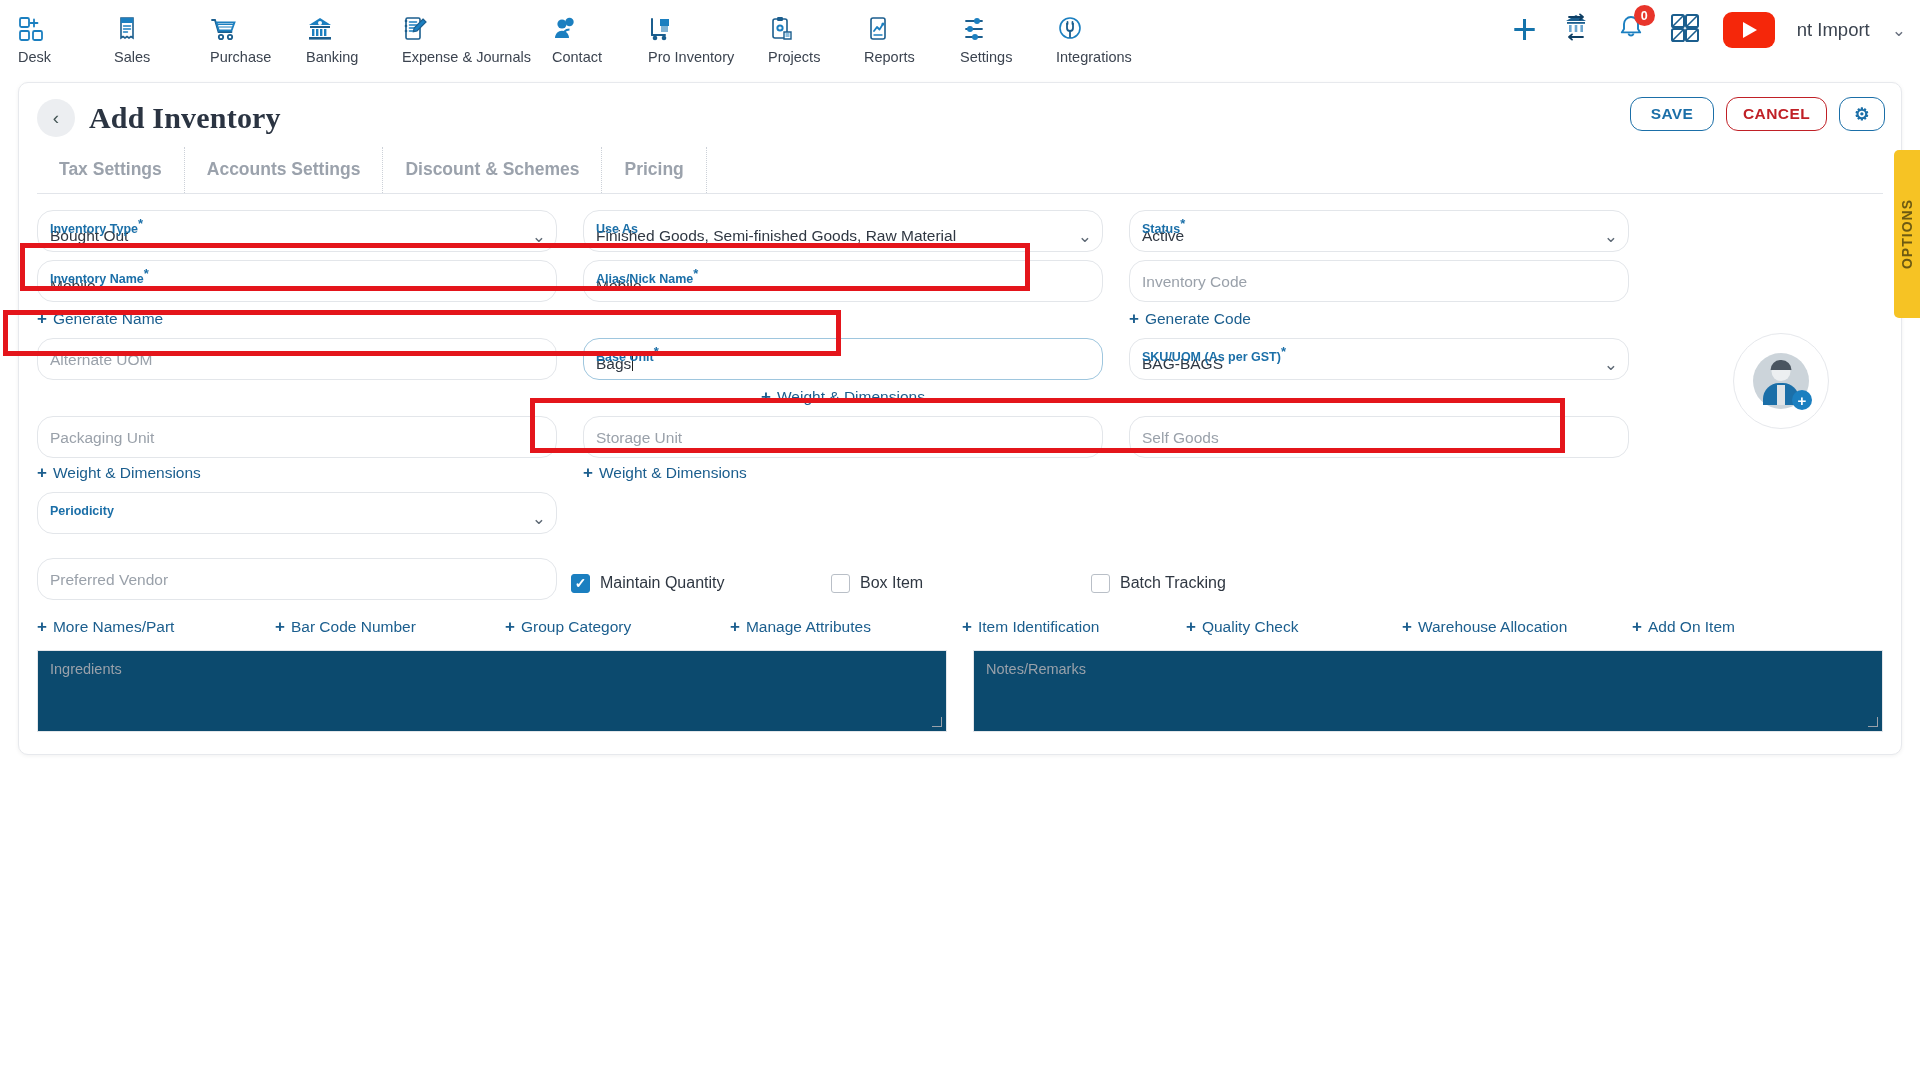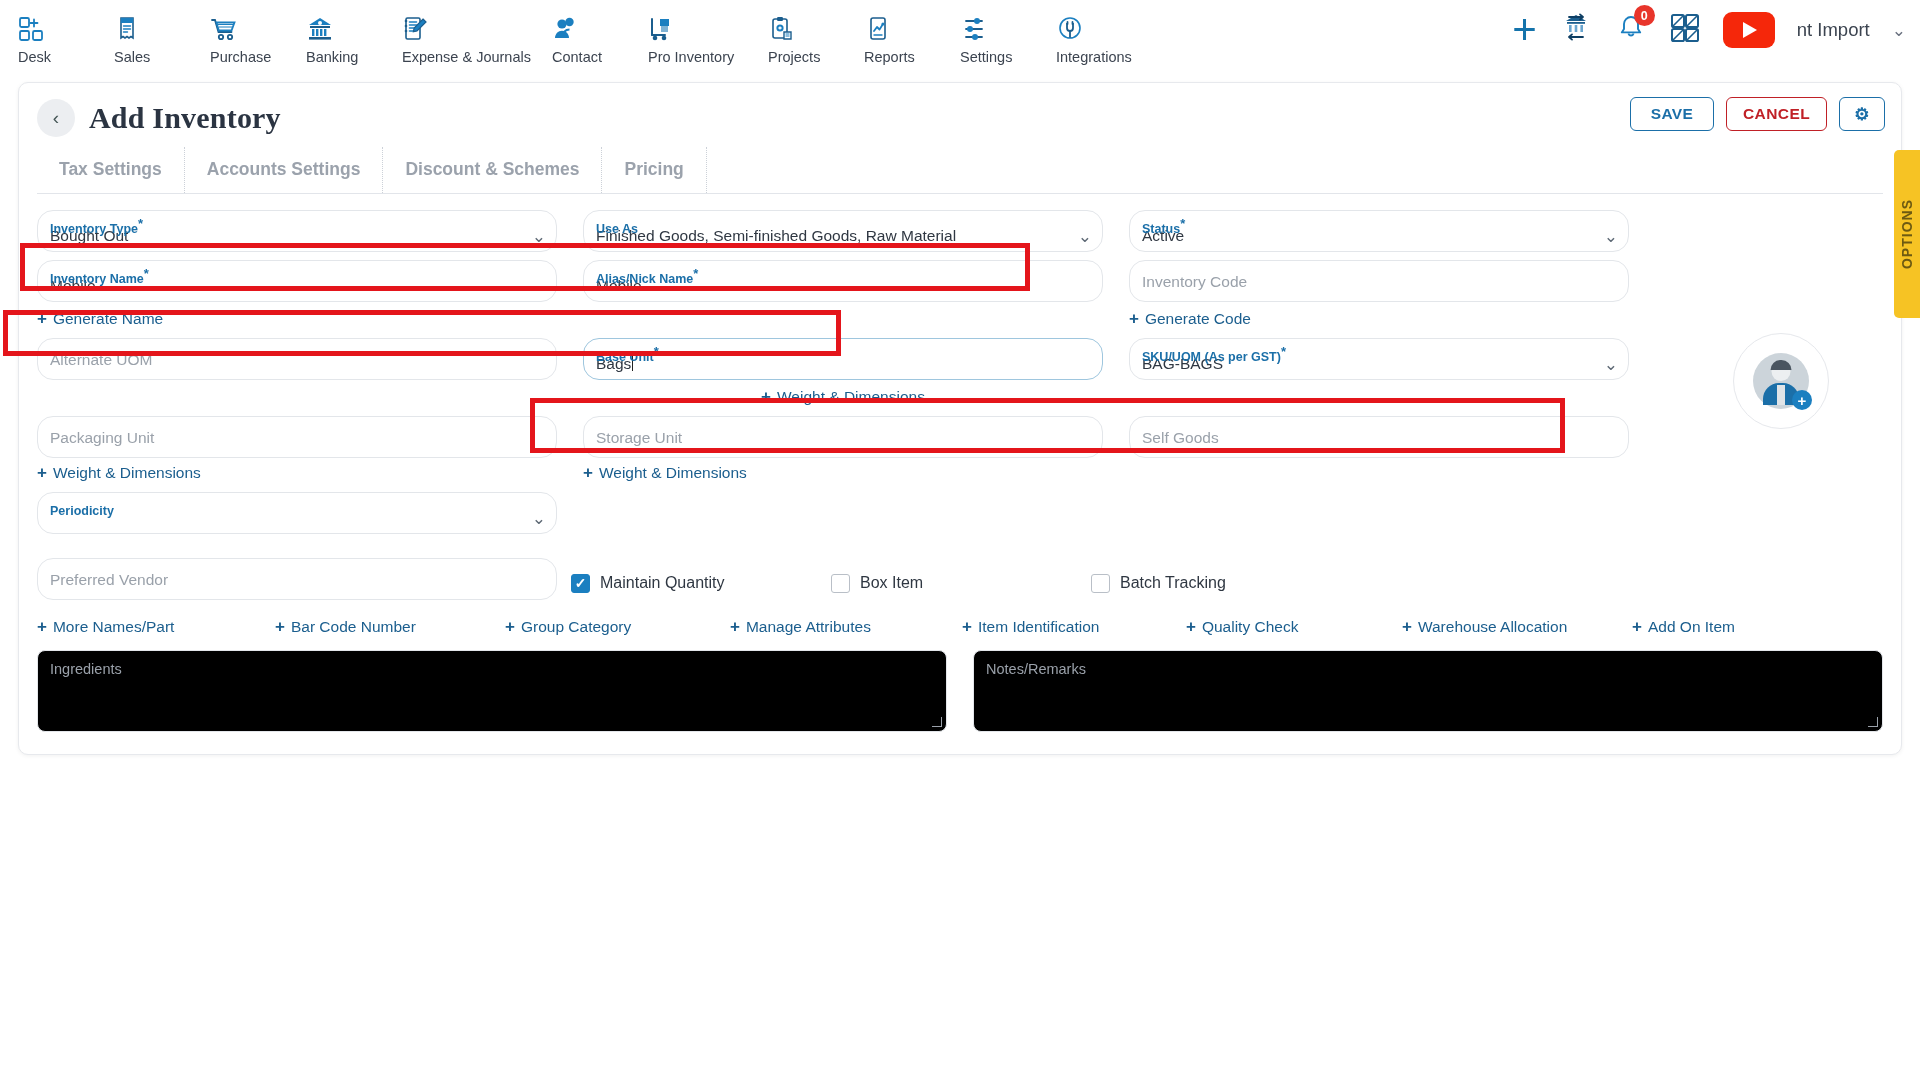--- a/index.html
+++ b/index.html
@@ -97,21 +97,21 @@
     font-family: "Liberation Serif", serif;
     font-size: 30px; font-weight: bold; color: #2b3442;
     letter-spacing: .2px;
   }
   .head-actions {
     position: absolute; right: 16px; top: 14px;
     display: flex; align-items: center; gap: 12px;
   }
   .btn {
     height: 34px; min-width: 84px;
-    border-radius: 6px; background: #fff;
+    border-radius: 12px; background: #fff;
     font-size: 15.5px; font-weight: bold; letter-spacing: .4px;
     display: flex; align-items: center; justify-content: center;
     cursor: pointer; padding: 0 16px;
   }
   .btn-save { border: 1.6px solid #1b6fa8; color: #1b6fa8; }
   .btn-cancel { border: 1.6px solid #c02026; color: #c02026; }
   .btn-gear {
     border: 1.6px solid #1b6fa8; color: #1b6fa8; min-width: 46px;
     font-size: 17px; padding: 0 12px;
   }
@@ -219,22 +219,22 @@
   .bottom-links .plus-link { margin-right: 0; }
 
   
   .ta-row {
     display: grid;
     grid-template-columns: 910px 910px;
     column-gap: 26px;
   }
   .ta {
     height: 82px;
-    border: 1px solid #e3e6ea; border-radius: 8px;
-    background: #000000; position: relative;
+    border: 1px solid #e3e6ea; border-radius: 0;
+    background: #0c4a6e; position: relative;
     padding: 10px 12px;
     font-size: 14.5px; color: #9aa1aa;
   }
   .ta::after {
     content: ""; position: absolute; right: 4px; bottom: 4px;
     width: 9px; height: 9px;
     border-right: 1.5px solid #9aa1aa;
     border-bottom: 1.5px solid #9aa1aa;
     transform: rotate(0deg);
   }

